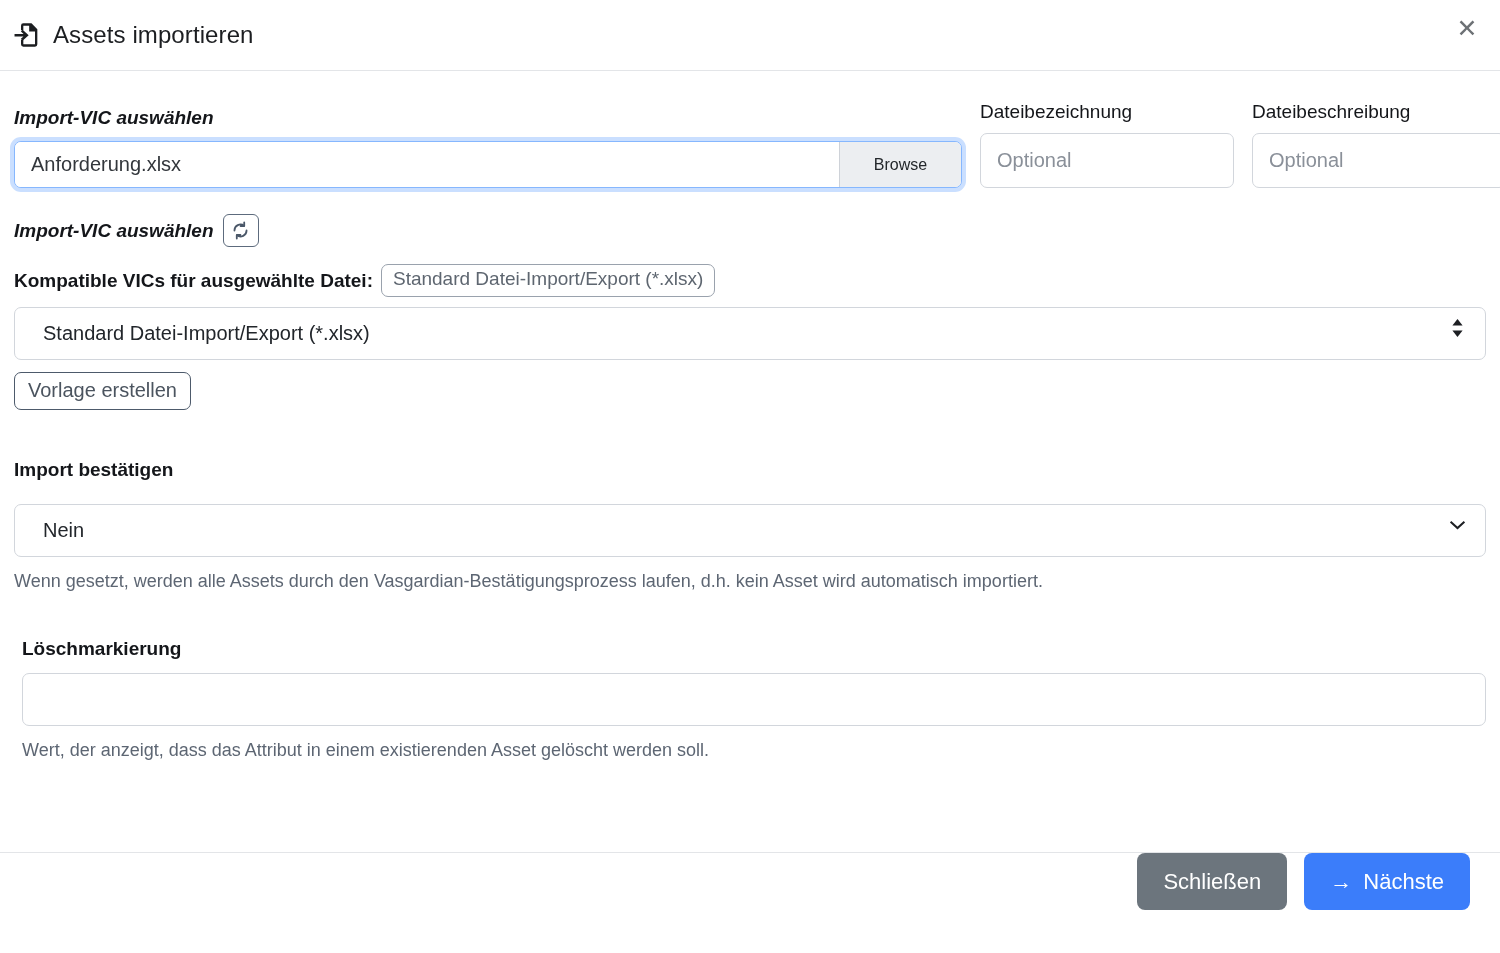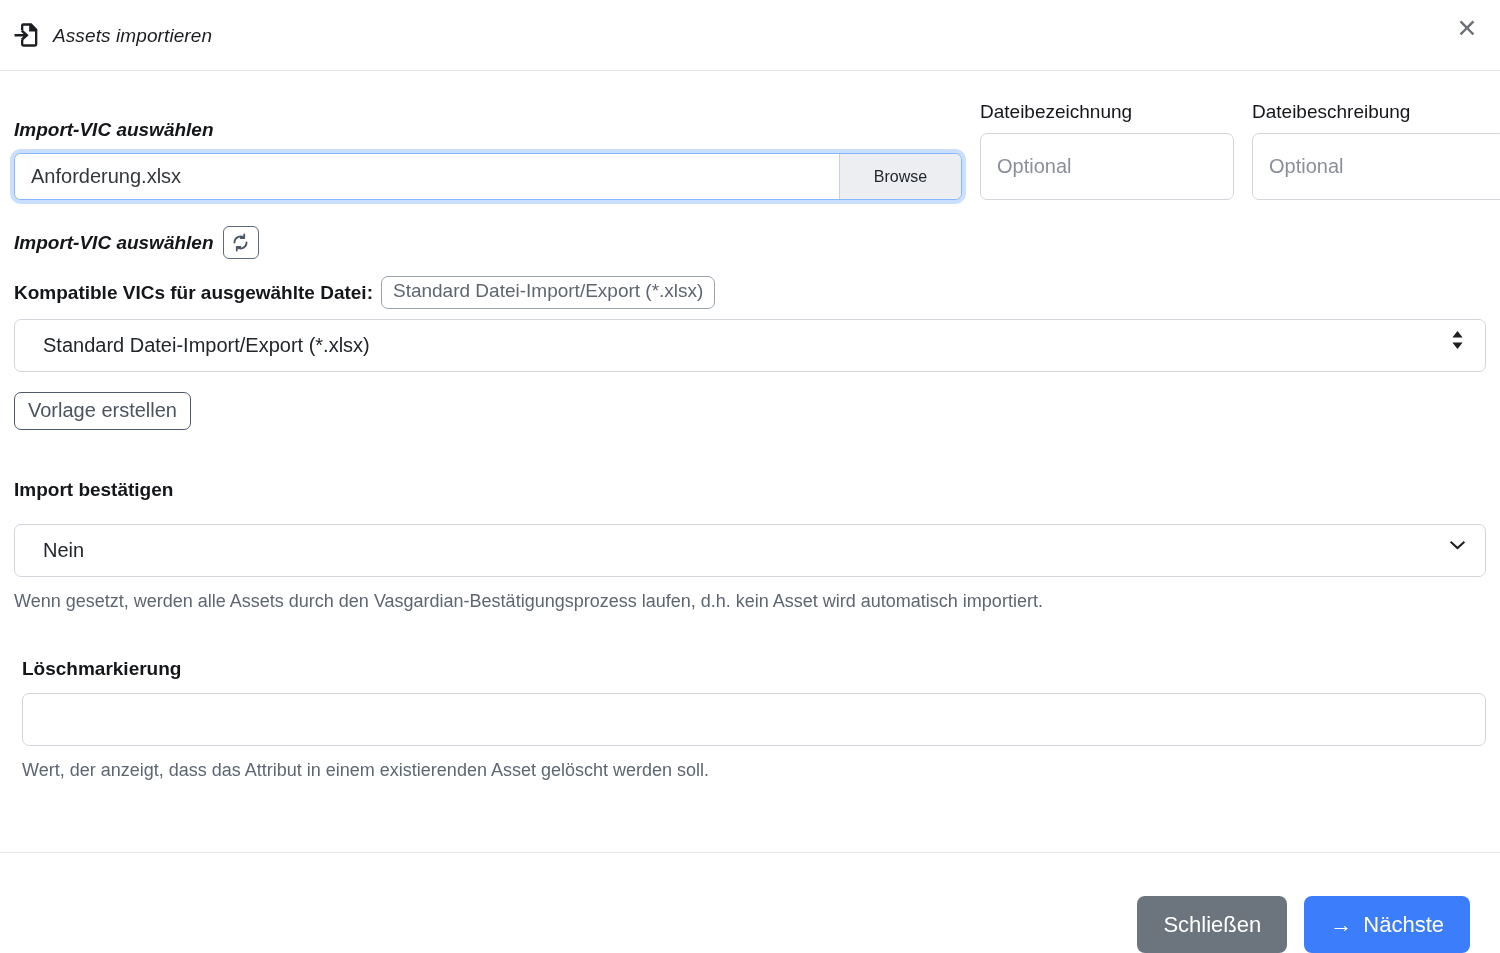--- a/index.html
+++ b/index.html
@@ -34,26 +34,25 @@
     display: flex;
     align-items: center;
     gap: 11px;
   }
   .import-icon {
     width: 28px; height: 28px;
     display: block;
     flex: 0 0 28px;
   }
   .modal-title {
-    font-size: 19px;
+    font-size: 24px;
     font-weight: 400;
     color: #1c1e21;
     letter-spacing: .1px;
     line-height: 1;
-    font-style: italic;
   }
   .close-btn {
     position: absolute;
     right: 16px;
     top: 11px;
     width: 34px; height: 34px;
     border: none;
     background: transparent;
     color: #6d7175;
     font-size: 25px;
@@ -131,21 +130,21 @@
     border: none;
     border-left: 1px solid #ced2d8;
     font-size: 16px;
     color: #23272b;
     cursor: pointer;
     font-family: "Liberation Sans", sans-serif;
   }
 
   .text-input {
     width: 100%;
-    height: 67px;
+    height: 55px;
     border-radius: 7px;
     border: 1px solid #d2d6dc;
     background: #fff;
     padding: 16px 16px;
     font-size: 20px;
     color: #701a75;
     font-family: "Liberation Sans", sans-serif;
     outline: none;
   }
   .text-input::placeholder { color: #8a9099; opacity: 1; }
@@ -214,21 +213,21 @@
   .select-chevron {
     position: absolute;
     right: 20px;
     top: 50%;
     transform: translateY(-50%);
     pointer-events: none;
     line-height: 0;
   }
 
   .template-btn {
-    margin-top: 20px;
+    margin-top: 12px;
     border: 1px solid #4d5a6b;
     border-radius: 7px;
     background: #fff;
     color: #4b545f;
     font-size: 20px;
     padding: 5px 13px 7px 13px;
     cursor: pointer;
     font-family: "Liberation Sans", sans-serif;
     line-height: 1.2;
   }
@@ -257,21 +256,21 @@
     color: #22262b;
     font-family: "Liberation Sans", sans-serif;
     outline: none;
   }
 
   
   .modal-footer {
     flex: 0 0 101px;
     border-top: 1px solid #e3e5e8;
     display: flex;
-    align-items: flex-end;
+    align-items: flex-start;
     justify-content: flex-end;
     gap: 17px;
     padding: 0 30px 0 3px;
   }
   .btn {
     border: none;
     border-radius: 8px;
     font-size: 22px;
     font-family: "Liberation Sans", sans-serif;
     cursor: pointer;

